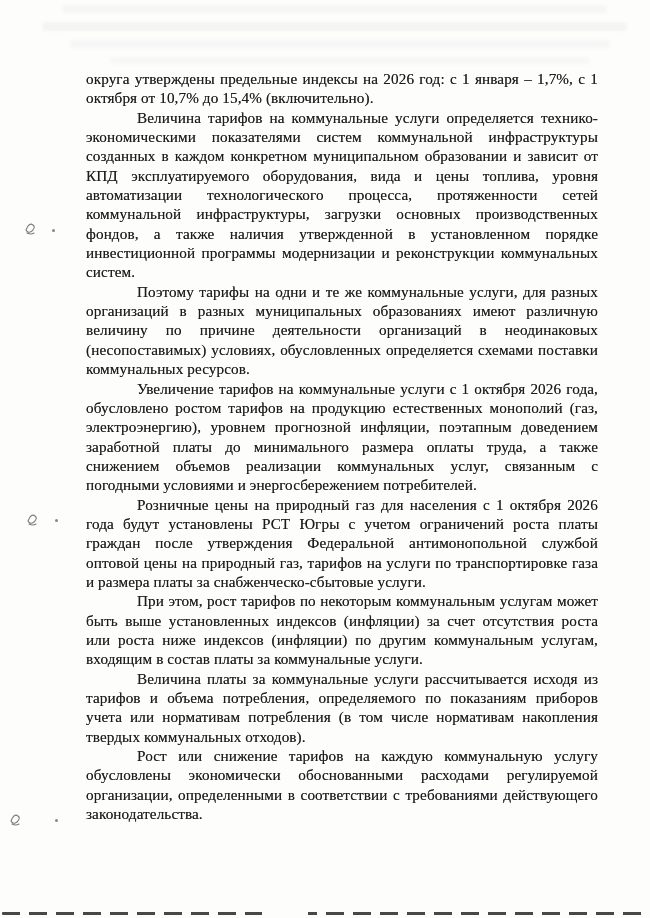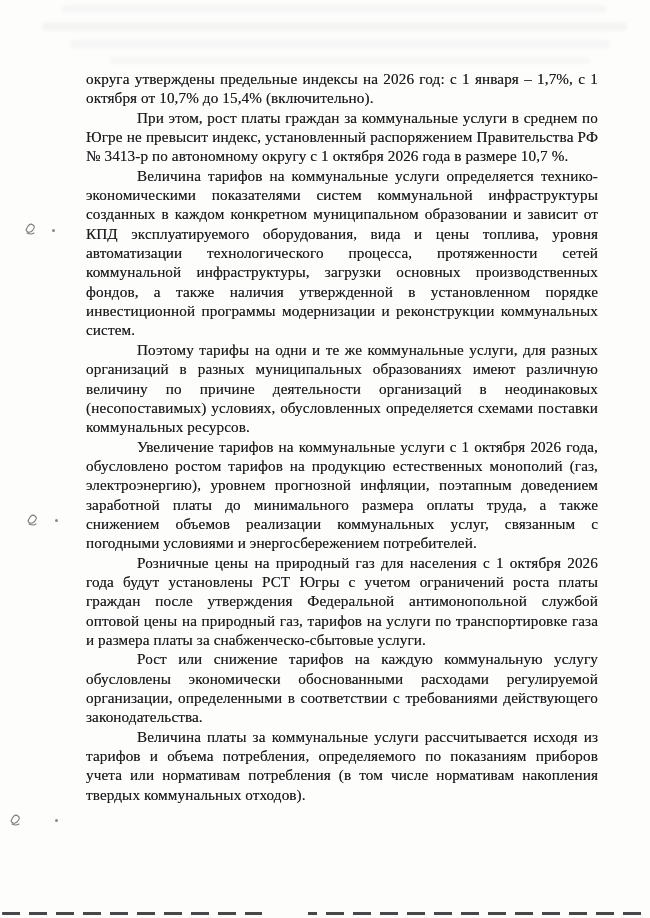--- a/index.html
+++ b/index.html
@@ -88,24 +88,24 @@
   </svg>
   <div class="pencil-dot d2"></div>
 
   <svg class="pencil-mark m3" viewBox="0 0 18 16">
     <path d="M3 9 Q6 1 10 4 Q13 6 9 10 Q5 13 3 9 M4 12 Q8 14 11 12" fill="none" stroke="#4e4e50" stroke-width="1.1" stroke-linecap="round"></path>
   </svg>
   <div class="pencil-dot d3"></div>
 
   <div class="text-block">
     <p class="para no-indent">округа утверждены предельные индексы на 2026 год: с 1 января – 1,7%, с 1 октября от 10,7% до 15,4% (включительно).</p>
-    <p class="para">При этом, рост платы граждан за коммунальные услуги в среднем по Югре не превысит индекс, установленный распоряжением Правительства РФ № 3413-р по автономному округу с 1 октября 2026 года в размере 10,7 %.</p>
     <p class="para">Величина тарифов на коммунальные услуги определяется технико-экономическими показателями систем коммунальной инфраструктуры созданных в каждом конкретном муниципальном образовании и зависит от КПД эксплуатируемого оборудования, вида и цены топлива, уровня автоматизации технологического процесса, протяженности сетей коммунальной инфраструктуры, загрузки основных производственных фондов, а также наличия утвержденной в установленном порядке инвестиционной программы модернизации и реконструкции коммунальных систем.</p>
     <p class="para">Поэтому тарифы на одни и те же коммунальные услуги, для разных организаций в разных муниципальных образованиях имеют различную величину по причине деятельности организаций в неодинаковых (несопоставимых) условиях, обусловленных определяется схемами поставки коммунальных ресурсов.</p>
     <p class="para">Увеличение тарифов на коммунальные услуги с 1 октября 2026 года, обусловлено ростом тарифов на продукцию естественных монополий (газ, электроэнергию), уровнем прогнозной инфляции, поэтапным доведением заработной платы до минимального размера оплаты труда, а также снижением объемов реализации коммунальных услуг, связанным с погодными условиями и энергосбережением потребителей.</p>
     <p class="para">Розничные цены на природный газ для населения с 1 октября 2026 года будут установлены РСТ Югры с учетом ограничений роста платы граждан после утверждения Федеральной антимонопольной службой оптовой цены на природный газ, тарифов на услуги по транспортировке газа и размера платы за снабженческо-сбытовые услуги.</p>
+    <p class="para">При этом, рост тарифов по некоторым коммунальным услугам может быть выше установленных индексов (инфляции) за счет отсутствия роста или роста ниже индексов (инфляции) по другим коммунальным услугам, входящим в состав платы за коммунальные услуги.</p>
+    <p class="para">Величина платы за коммунальные услуги рассчитывается исходя из тарифов и объема потребления, определяемого по показаниям приборов учета или нормативам потребления (в том числе нормативам накопления твердых коммунальных отходов).</p>
     <p class="para">Рост или снижение тарифов на каждую коммунальную услугу обусловлены экономически обоснованными расходами регулируемой организации, определенными в соответствии с требованиями действующего законодательства.</p>
-    <p class="para">Величина платы за коммунальные услуги рассчитывается исходя из тарифов и объема потребления, определяемого по показаниям приборов учета или нормативам потребления (в том числе нормативам накопления твердых коммунальных отходов).</p>
   </div>
 
   <div class="scan-line"></div>
 
 </div>
 
 </body></html>

